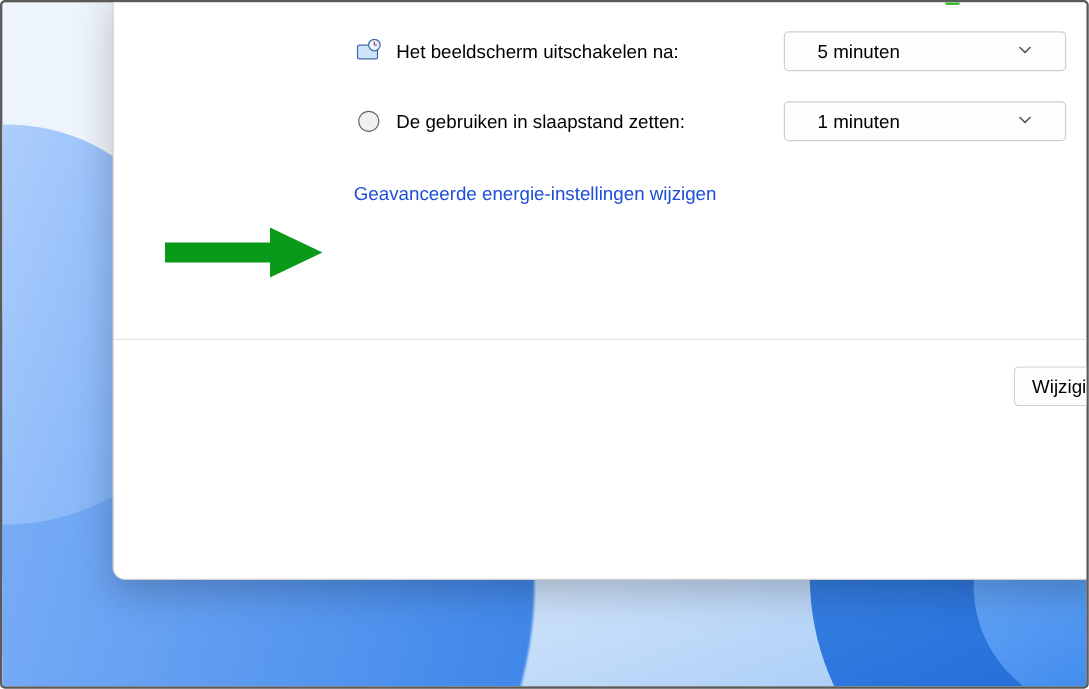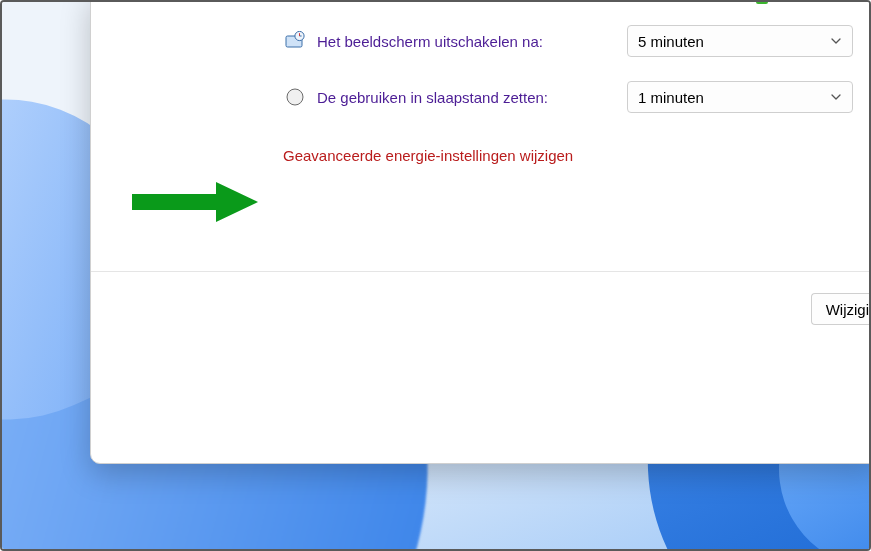--- a/index.html
+++ b/index.html
@@ -89,48 +89,48 @@
 
     .icon-slot {
       width: 24px;
       display: flex;
       align-items: center;
       justify-content: center;
     }
 
     .row-label {
       margin-left: 10px;
-      color: #4c1d95;
+      color: #000000;
       width: 300px;
     }
 
     .dropdown {
       display: flex;
       align-items: center;
       justify-content: space-between;
       width: 226px;
       height: 32px;
-      padding: 0 10px;
+      padding: 0 26px;
       border: 1px solid #cfcfcf;
       border-radius: 4px;
       background: #fdfdfd;
       margin-left: 10px;
       box-sizing: border-box;
     }
     .dropdown span { color: #000; }
     .chev {
       color: #555;
     }
 
     .links {
       margin-left: 192px;
       margin-top: 34px;
     }
     .link {
-      color: #b91c1c;
+      color: #1d4ed8;
       margin-bottom: 20px;
       cursor: pointer;
       width: fit-content;
     }
 
     .divider {
       position: absolute;
       left: 0; right: 0;
       top: 278px;
       height: 1px;

